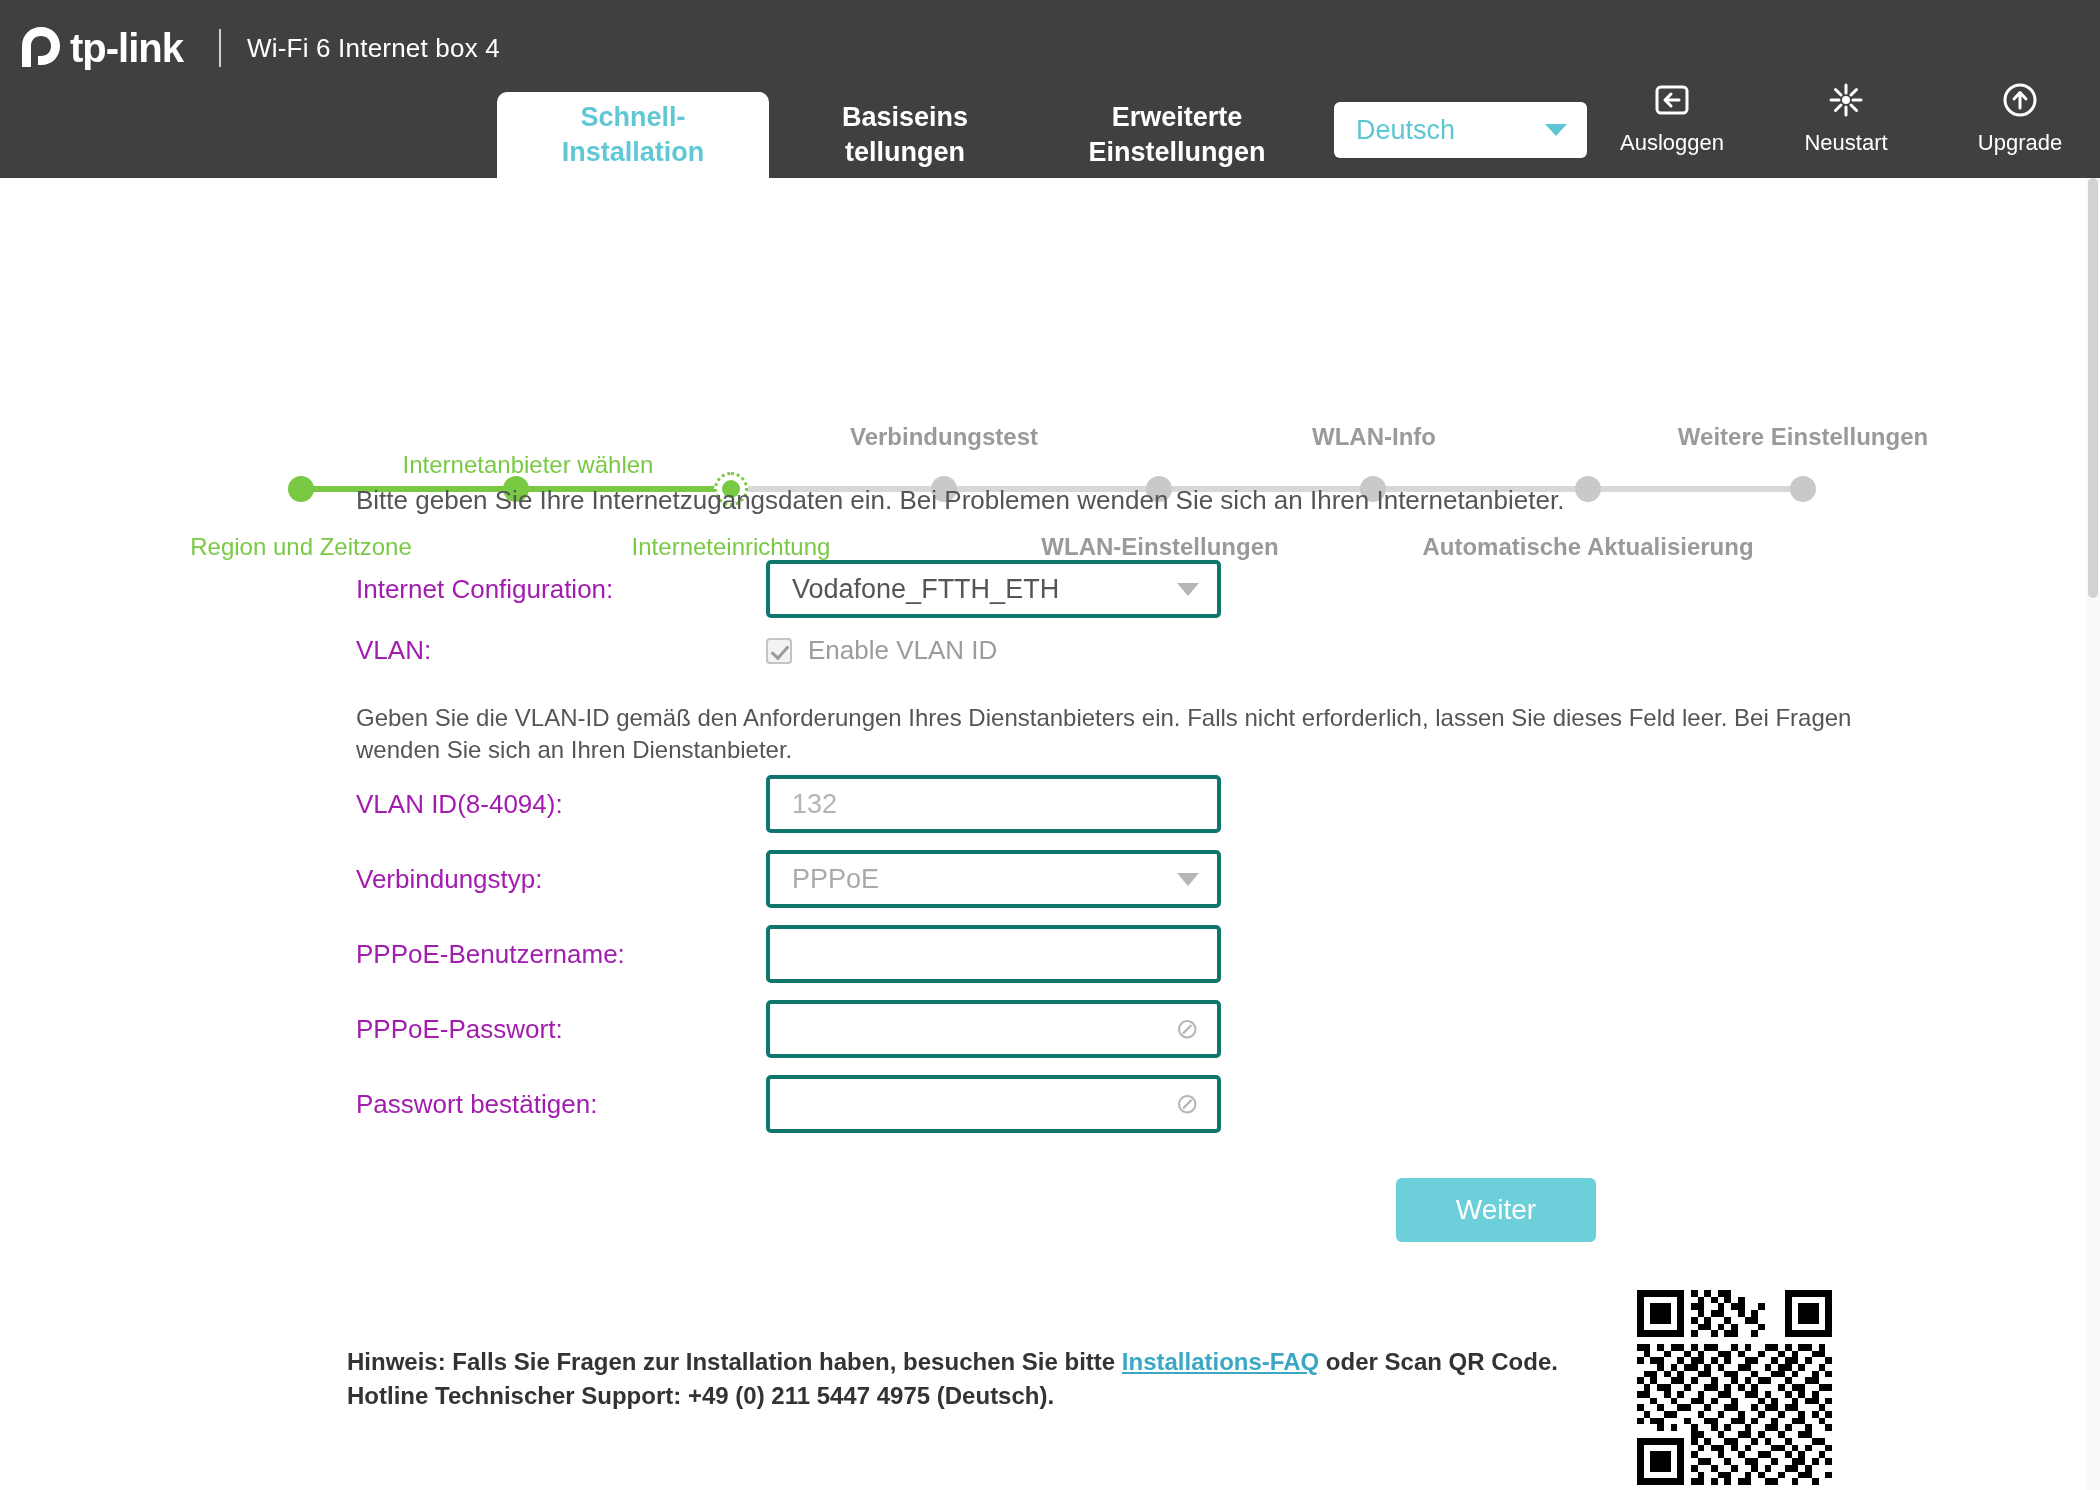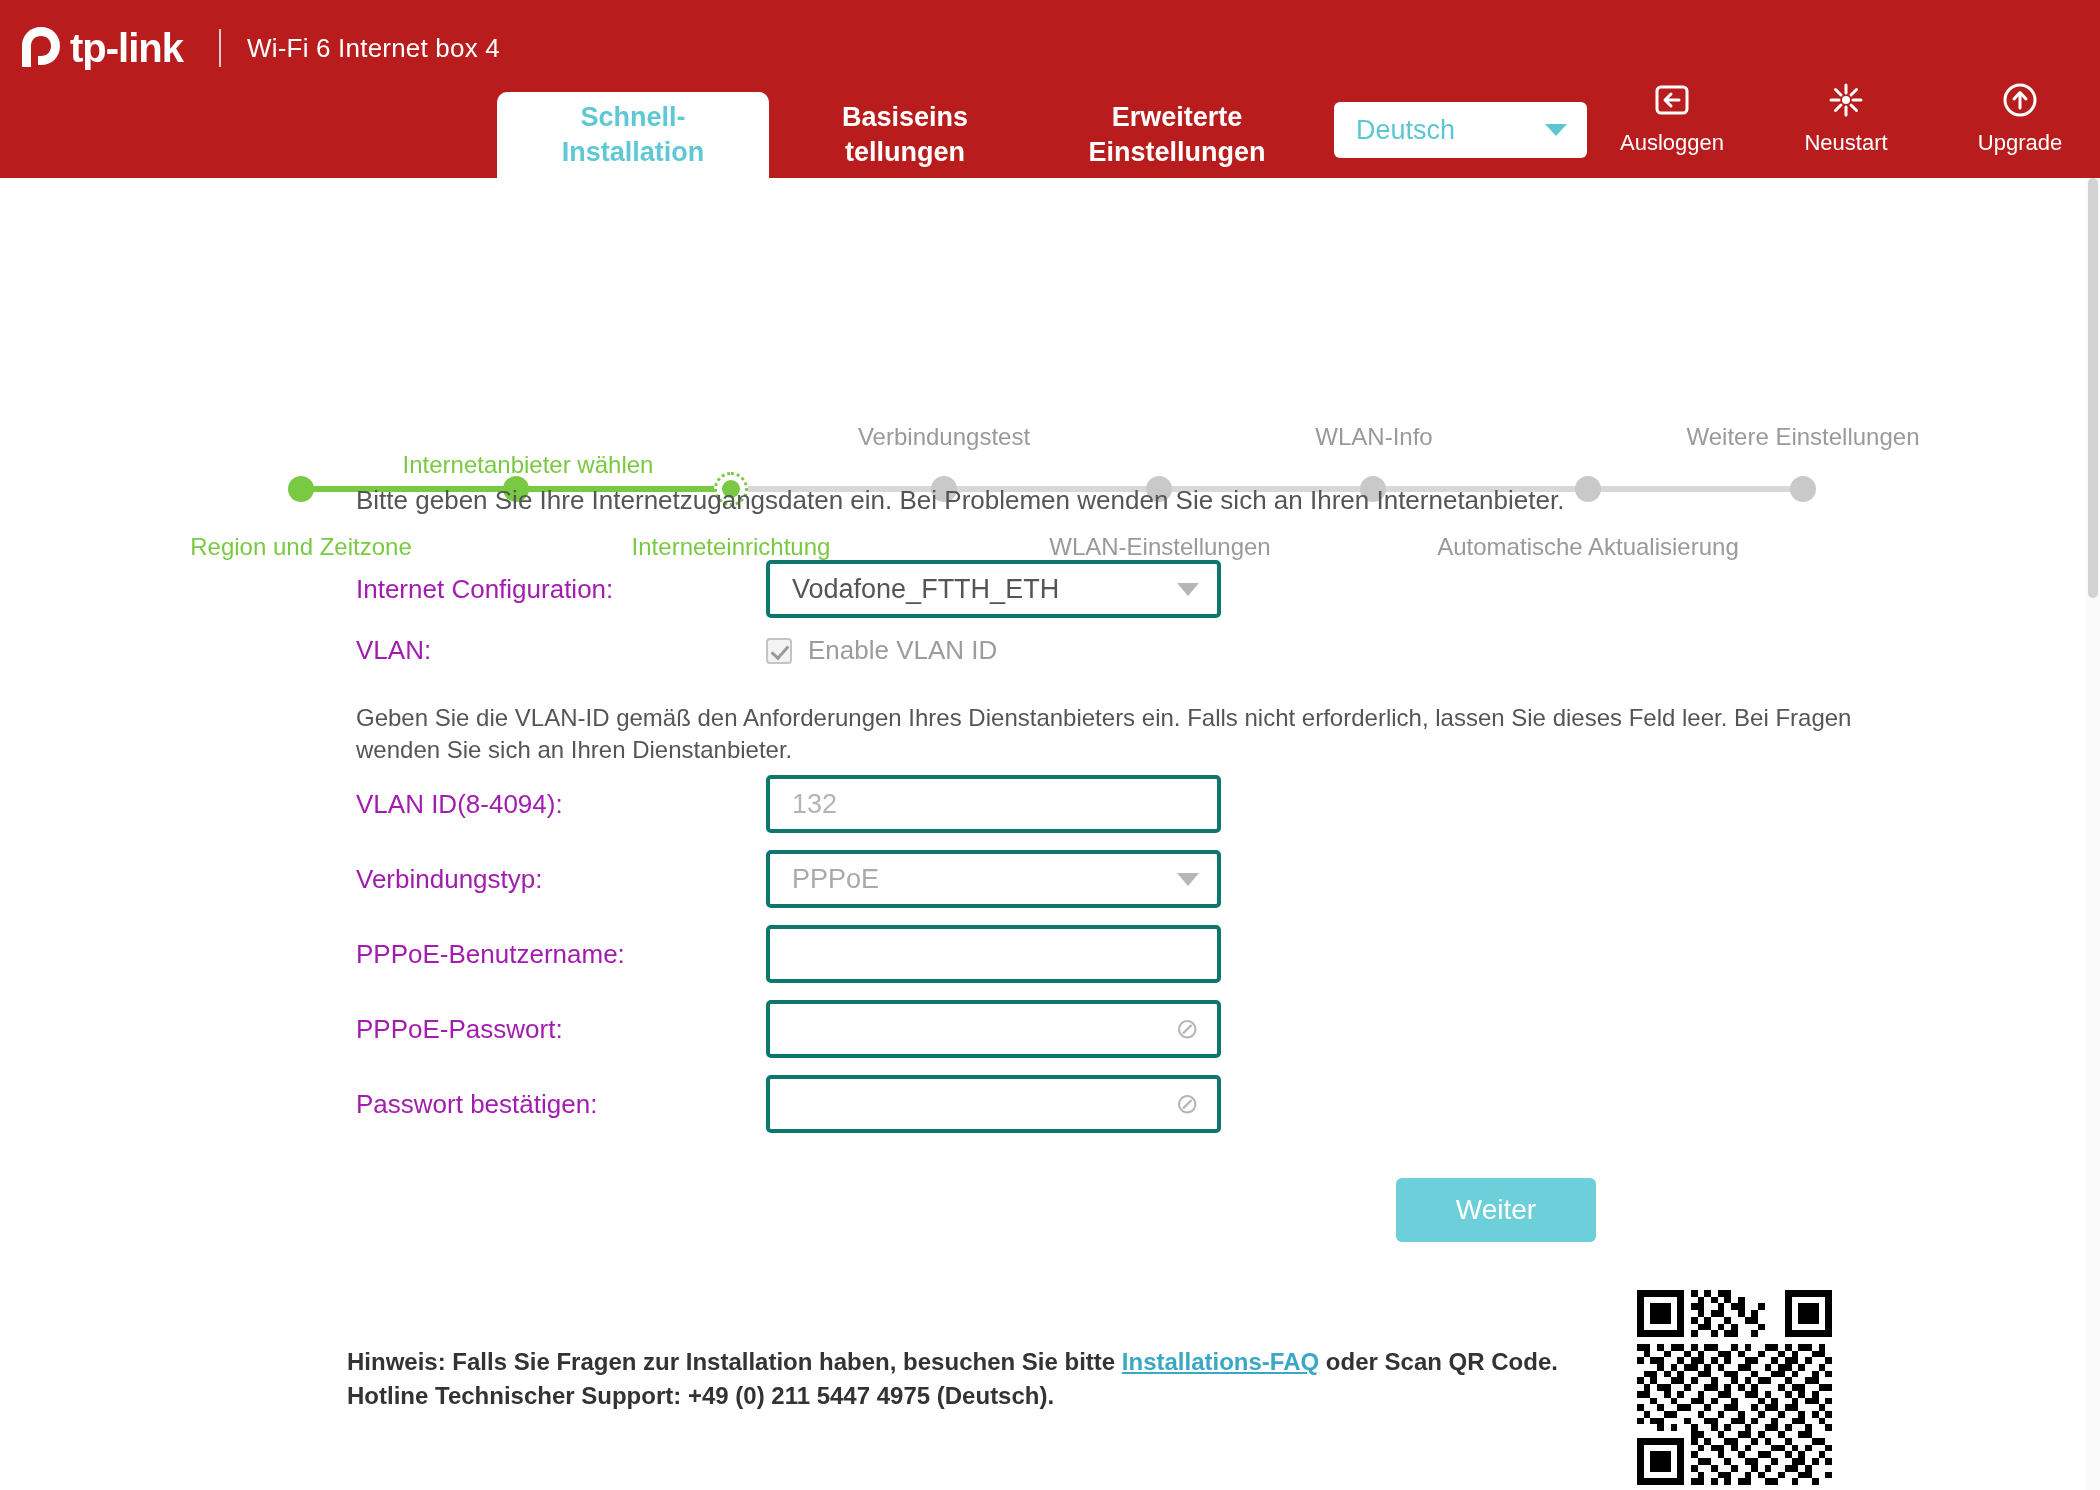--- a/index.html
+++ b/index.html
@@ -10,21 +10,21 @@
     background: #ffffff;
     font-family: "Liberation Sans", sans-serif;
     color: #444;
     overflow: hidden;
   }
 
   
   .header {
     position: relative;
     height: 178px;
-    background: #b91c1c;
+    background: #404040;
     color: #ffffff;
   }
   .brand {
     position: absolute;
     left: 14px;
     top: 18px;
     display: flex;
     align-items: center;
     height: 60px;
   }
@@ -168,21 +168,21 @@
   .step-label {
     position: absolute;
     font-size: 24px;
     text-align: center;
     white-space: nowrap;
     transform: translateX(-50%);
   }
   .step-label.above { top: 245px; }
   .step-label.below { top: 355px; }
   .step-label.active { color: #7ac943; }
-  .step-label.muted { color: #9a9a9a; }
+  .step-label.muted { color: #9a9a9a; font-weight: bold; }
 
   
   .content {
     position: absolute;
     left: 0; top: 420px;
     width: 2100px;
   }
   .intro {
     position: absolute;
     left: 356px; top: 65px;

